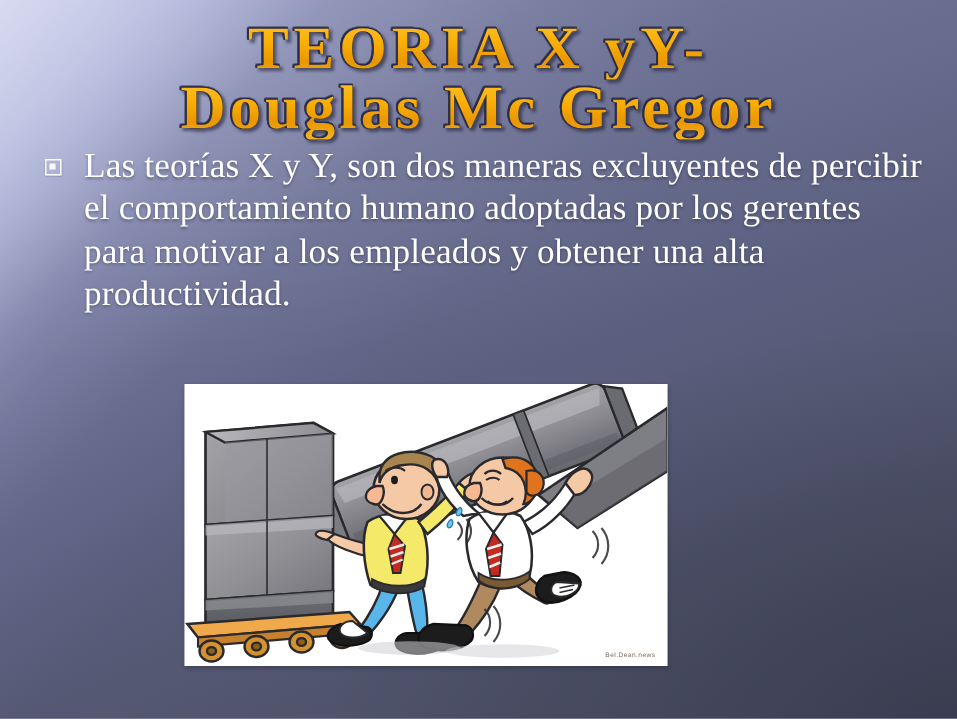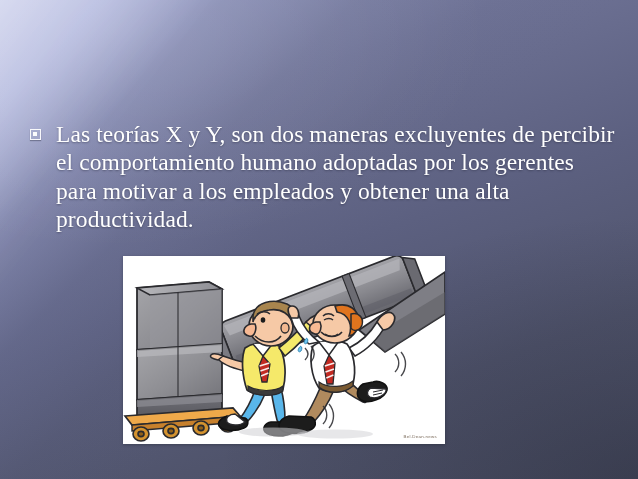--- a/index.html
+++ b/index.html
@@ -84,21 +84,21 @@
       drop-shadow(0 0.8px 0 #2a2c48)
       drop-shadow(0 -0.8px 0 #2a2c48)
       drop-shadow(2px 2px 1px rgba(25,26,45,0.55));
     white-space:nowrap;
     transform:scaleX(1.02);
   }
   .title-line.l2{ font-size:41px; letter-spacing:2.6px; margin-top:-2px; }
 
   
   #body-block{
-    position:absolute; left:30px; top:120px; width:586px;
+    position:absolute; left:30px; top:97px; width:586px;
     z-index:4;
     display:flex;
     align-items:flex-start;
   }
   #bullet-icon{
     flex:0 0 auto;
     width:18px; margin-top:9px;
     display:flex; justify-content:flex-start;
   }
   #bullet-icon .sq{
@@ -145,20 +145,24 @@
 </head>
 <body>
 
 <div id="slide">
 
   <div class="streak s1"></div>
 
   <div class="streak s3"></div>
   <div class="vignette"></div>
 
+  <div id="title-block">
+    <span class="title-line l1">TEORIA X yY-</span>
+    <span class="title-line l2">Douglas Mc Gregor</span>
+  </div>
 
   <div id="body-block">
     <div id="bullet-icon">
       <span class="sq"></span>
     </div>
     <div id="body-text">Las teorías X y Y, son dos maneras excluyentes de percibir el comportamiento humano adoptadas por los gerentes para motivar a los empleados y obtener una alta productividad.</div>
   </div>
 
   <div id="picture">
     <svg viewBox="0 0 322 188" xmlns="http://www.w3.org/2000/svg">

